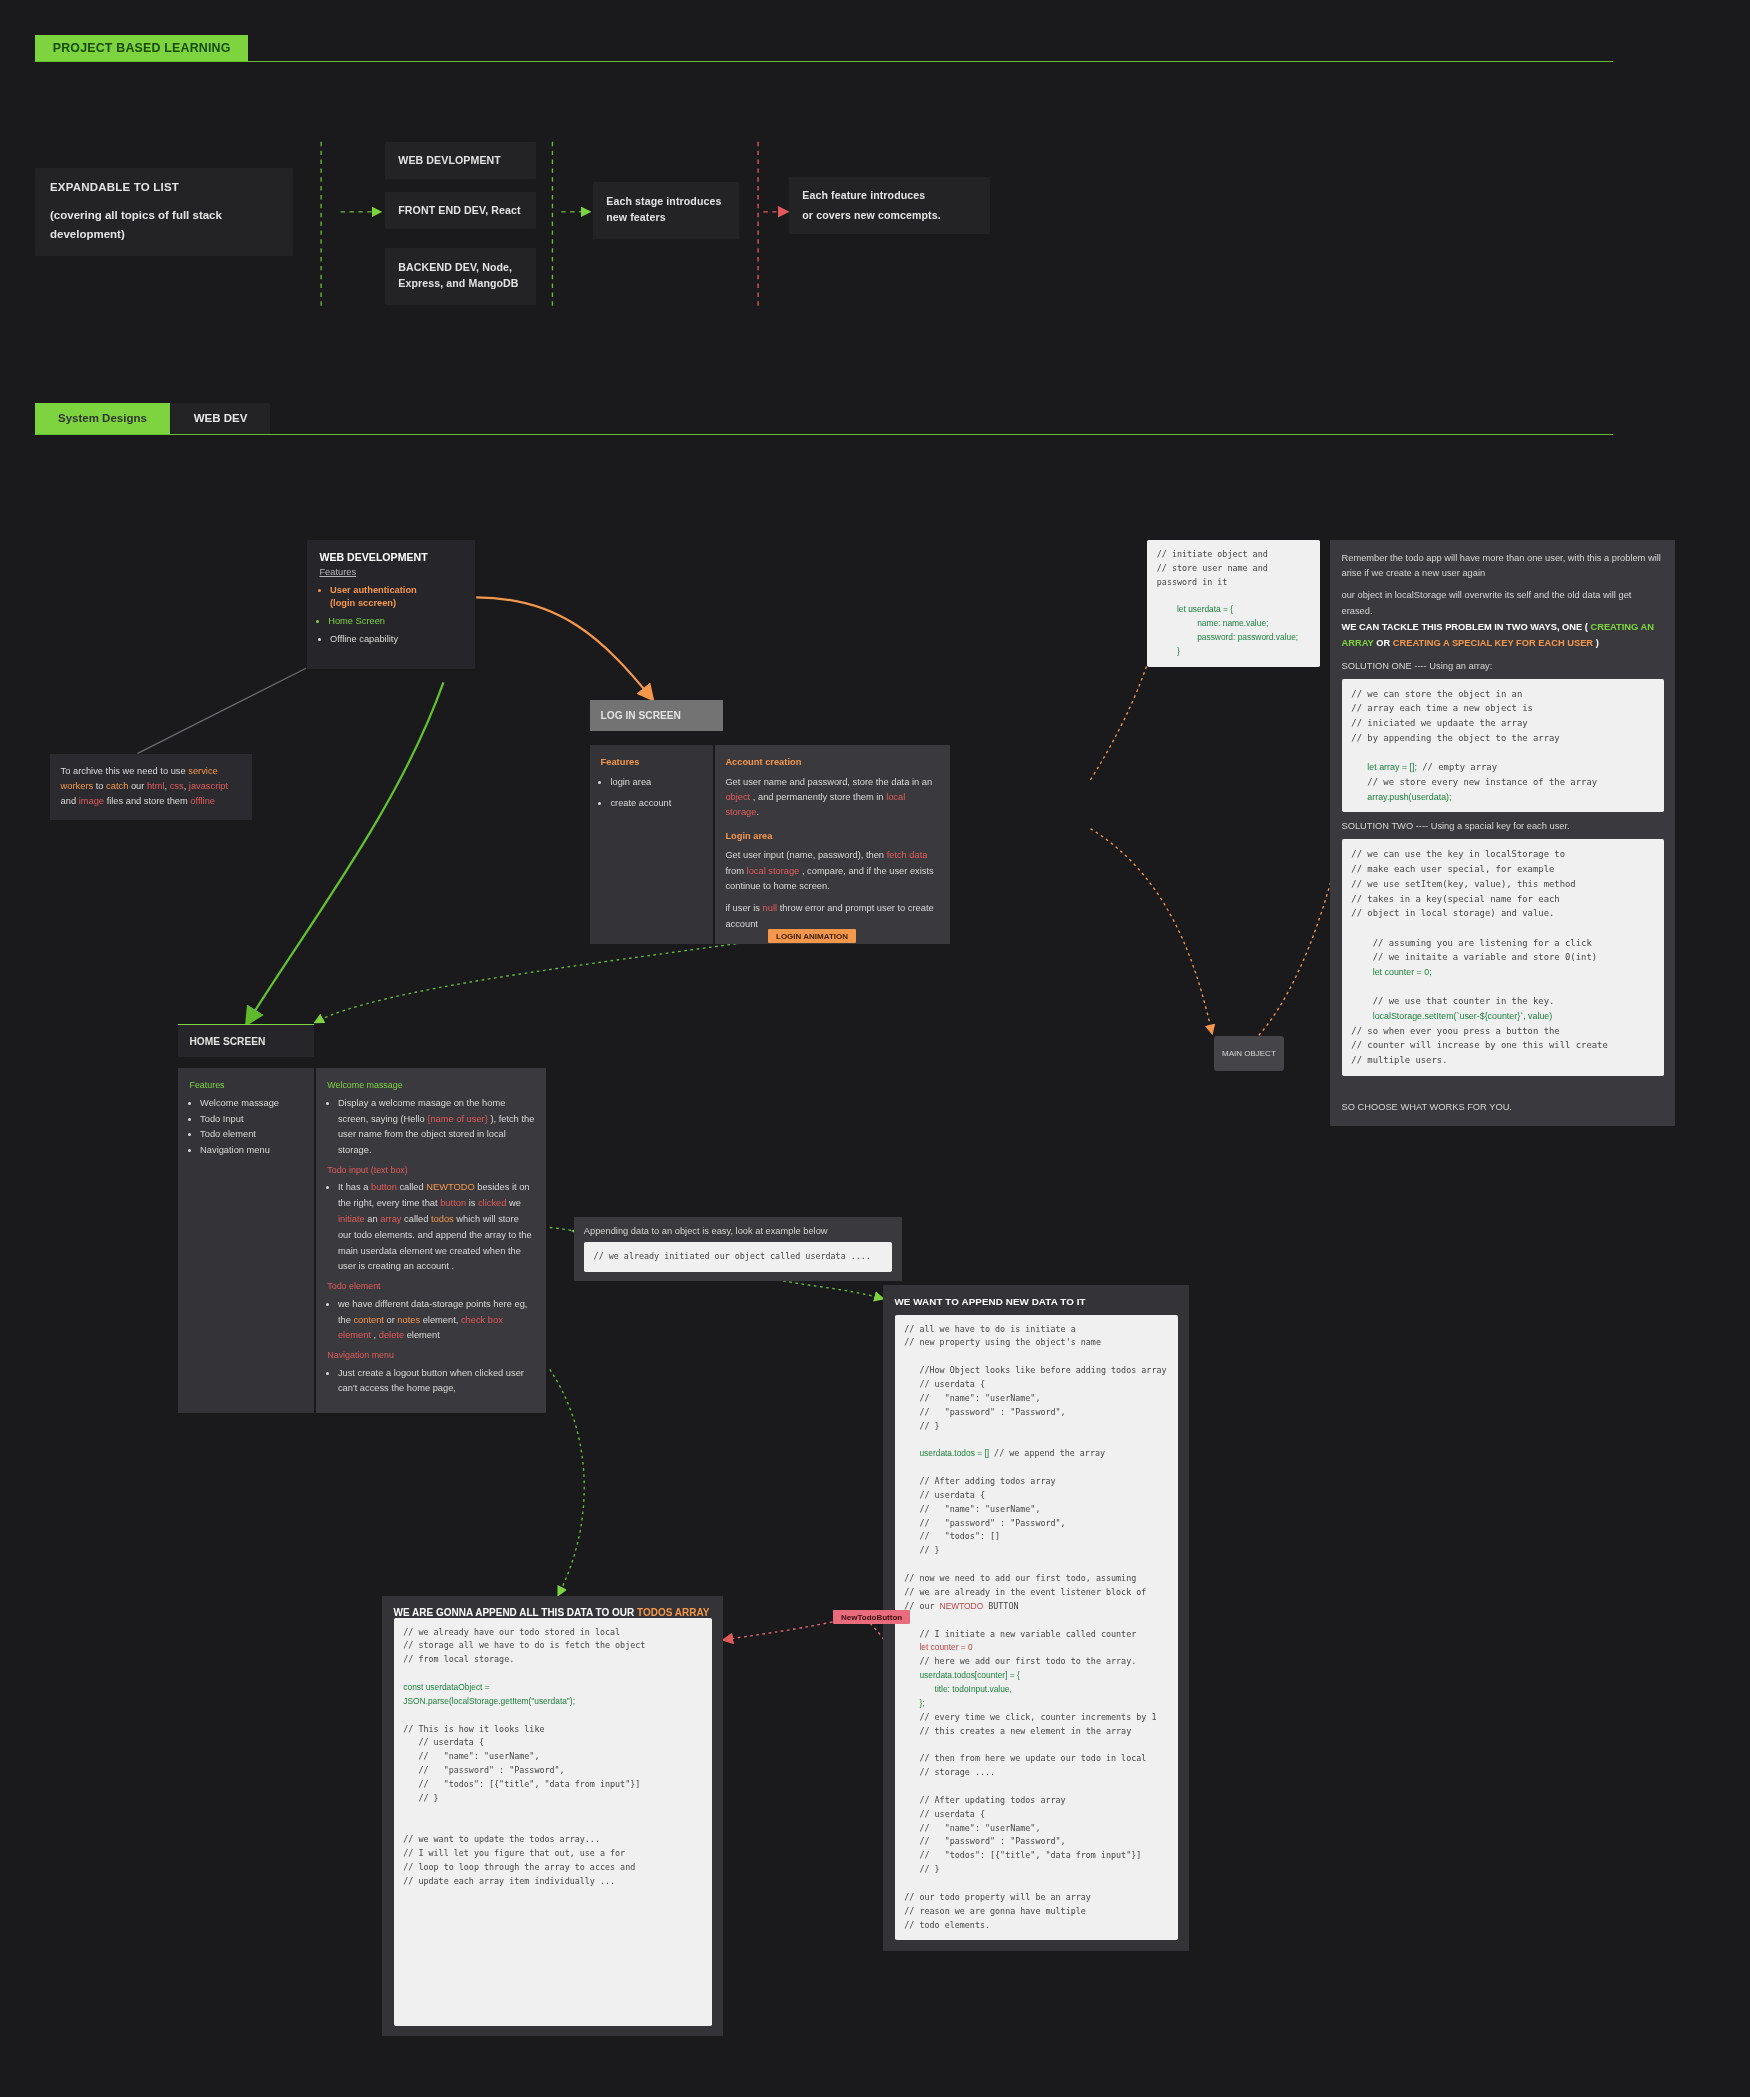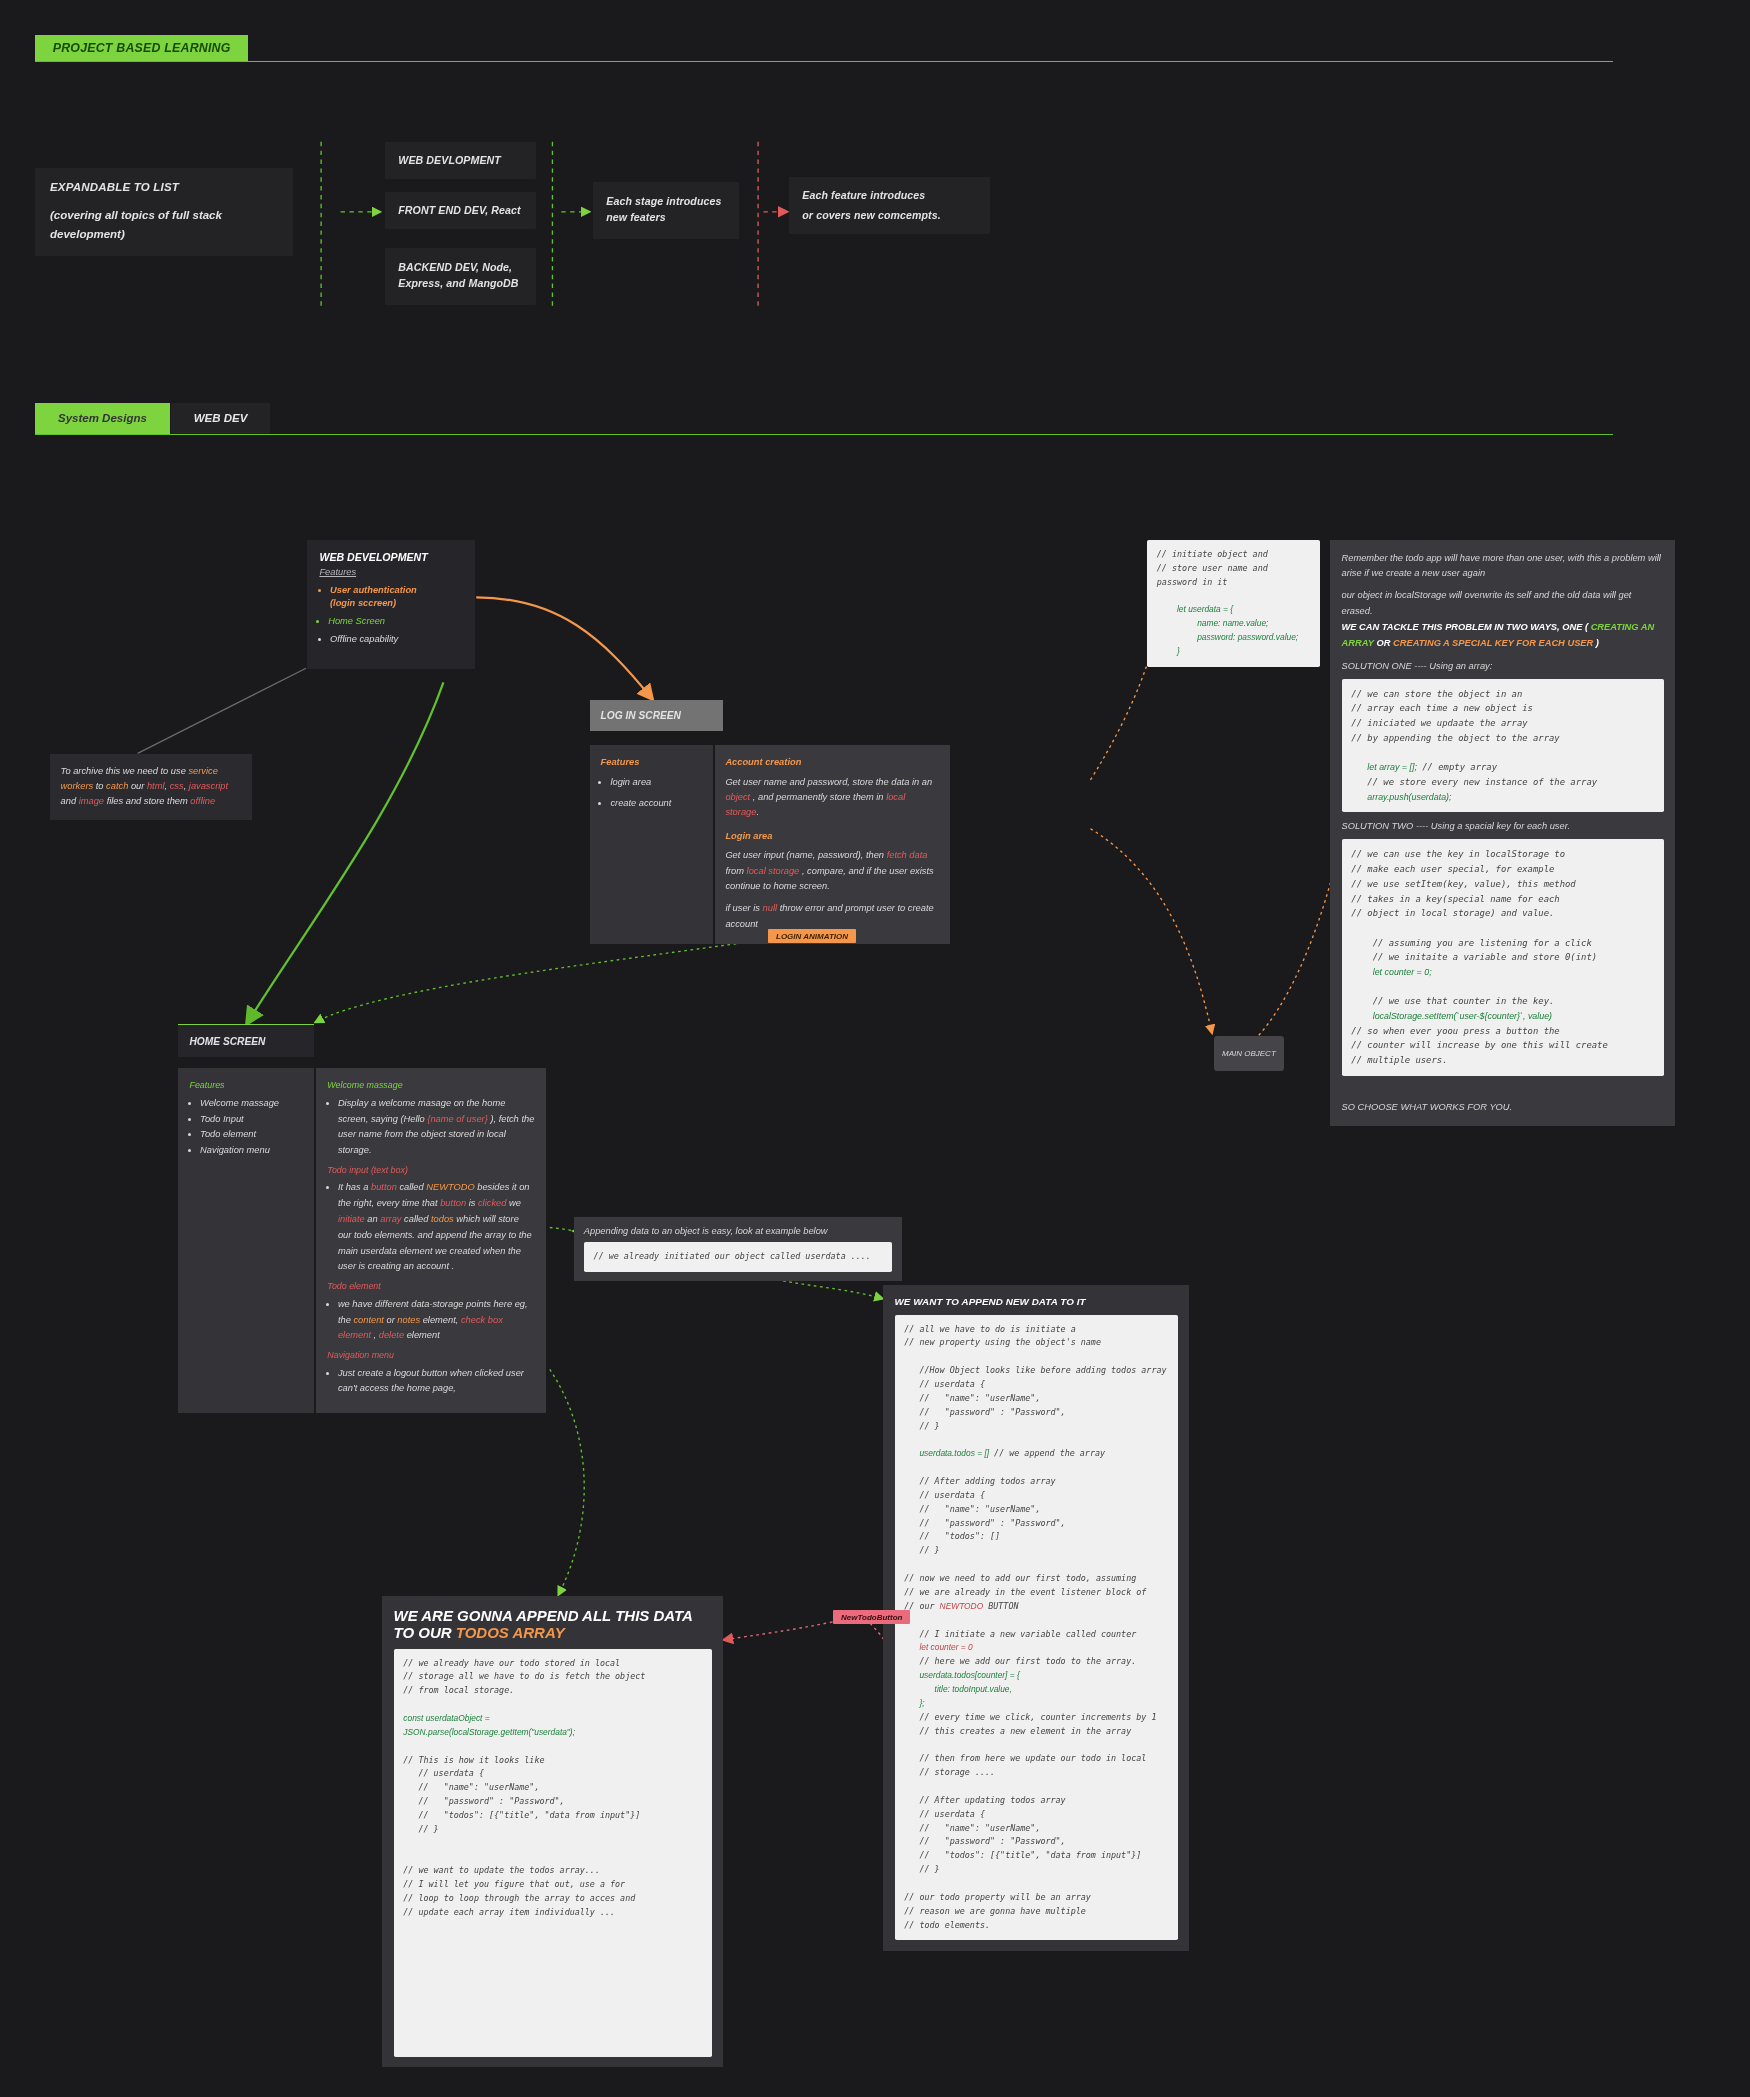--- a/index.html
+++ b/index.html
@@ -22,21 +22,20 @@
     --code-text:#444;
     --hr:#3a3a3e;
   }
   *{box-sizing:border-box;font-family:Verdana,Geneva,sans-serif}
   html,body{margin:0;padding:0;background:var(--bg);color:var(--text)}
   .canvas{
     position:relative;
     width:1751px;
     height:2097px;
     overflow:hidden;
-    font-style:italic;
   }
 
   
   .hdr-chip{
     position:absolute;left:35px;top:35px;
     background:var(--green);color:#184a00;
     font-weight:700;font-size:12.4px;
     padding:6.2px 17.7px 6.2px 17.7px;
     letter-spacing:0.2px;
   }
@@ -135,21 +134,21 @@
   .append-bar{position:absolute;left:574px;top:1217px;width:328px;background:#3a3a3e;padding:8.9px 9.8px;font-size:9.3px;color:#d6d6d6}
   .append-bar pre{margin-top:6.2px;font-size:8.4px}
 
   
   .append-panel{position:absolute;left:883px;top:1285px;width:306px;background:#343438;padding:10.6px 11.5px}
   .append-panel .hd{color:#fff;font-size:9.8px;font-weight:700;margin-bottom:8px;letter-spacing:0.1px}
   .append-panel pre{font-size:8.4px}
 
   
   .todos-panel{position:absolute;left:382px;top:1596px;width:341px;background:#343438;padding:10.6px 11.5px}
-  .todos-panel .hd{color:#fff;font-size:15px;font-weight:700;margin-bottom:8px}
+  .todos-panel .hd{color:#fff;font-size:10px;font-weight:700;}
   .todos-panel .hd .o{color:var(--orange)}
   .todos-panel pre{font-size:8.4px;min-height:408px}
 
   .new-todo-chip{position:absolute;left:833px;top:1610px;background:var(--pink);color:#3a0a12;font-size:8px;font-weight:700;padding:2.7px 8px;border-radius:0.9px}
 
   
   svg.layer{position:absolute;left:0;top:0;width:1751px;height:2097px;pointer-events:none}
   .dash{stroke-dasharray:10 10}
   .dash-sm{stroke-dasharray:6 8}
 

